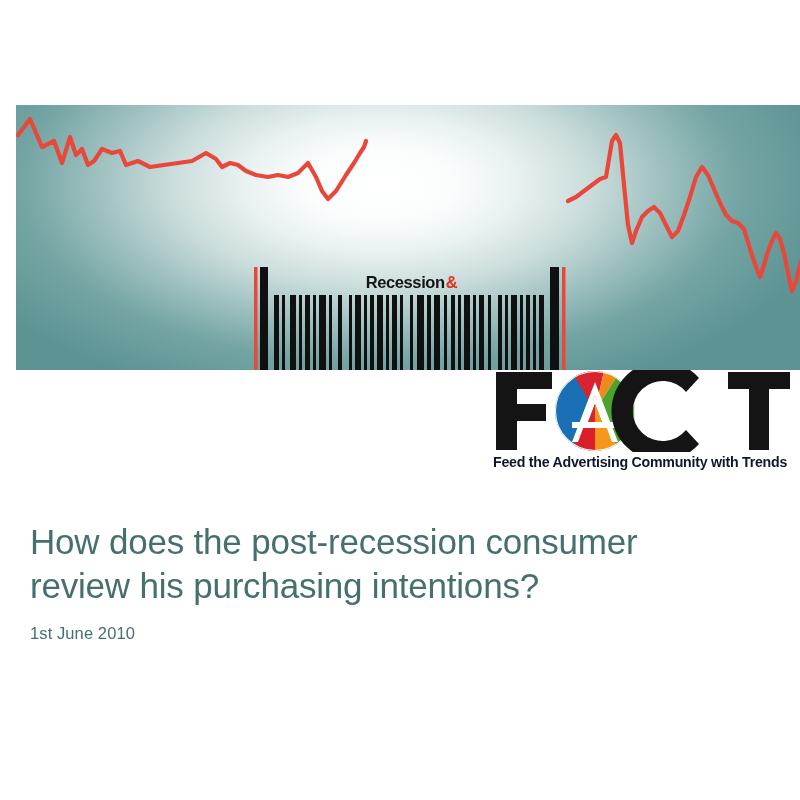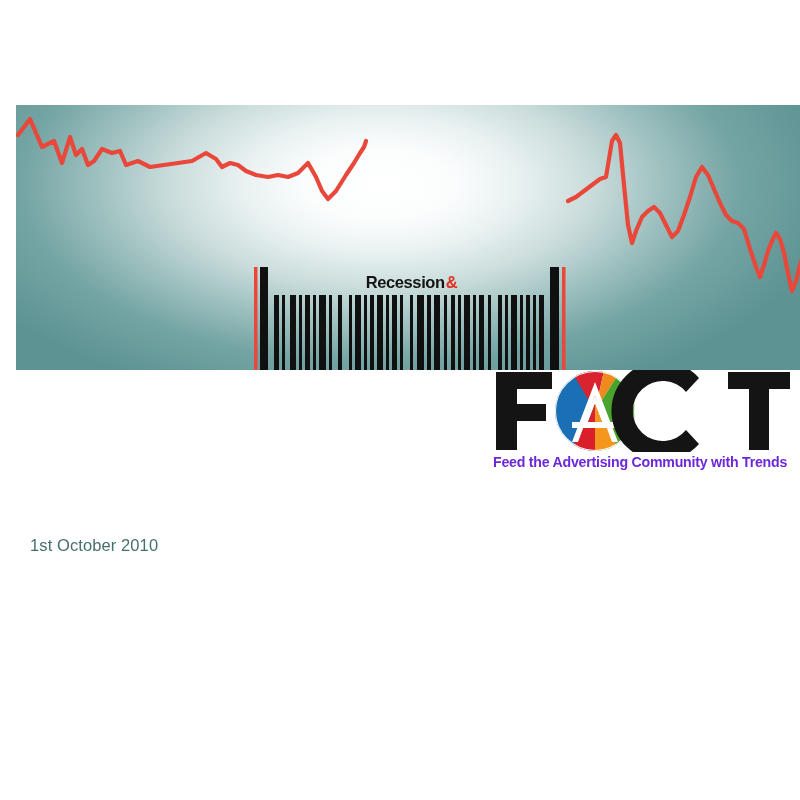--- a/index.html
+++ b/index.html
@@ -90,21 +90,21 @@
   .logo-mark svg { display: block; }
   .logo-tagline {
     position: absolute;
     left: 1px;
     top: 84px;
     width: 300px;
     font-family: "Liberation Sans", sans-serif;
     font-weight: bold;
     font-size: 14.2px;
     letter-spacing: -0.25px;
-    color: #6d28d9;
+    color: #0f172a;
     white-space: nowrap;
   }
 
   
   .title-block {
     position: absolute;
     left: 30px;
     top: 520px;
     width: 740px;
   }
@@ -260,14 +260,18 @@
       <g>
         <path d="M236,2 H298 V19 H277 V80 H257 V19 H236 Z" fill="#141414"></path>
       </g>
     </svg>
   </div>
 
   <div class="logo-tagline">Feed the Advertising Community with Trends</div>
 </div>
 
 <div class="title-block">
-  <div class="deck-date">1st October 2010</div>
+  <h1 class="deck-title">
+    <span>How does the post-recession consumer</span><br>
+    <span>review his purchasing intentions?</span>
+  </h1>
+  <div class="deck-date">1st June 2010</div>
 </div>
 
 </body></html>

